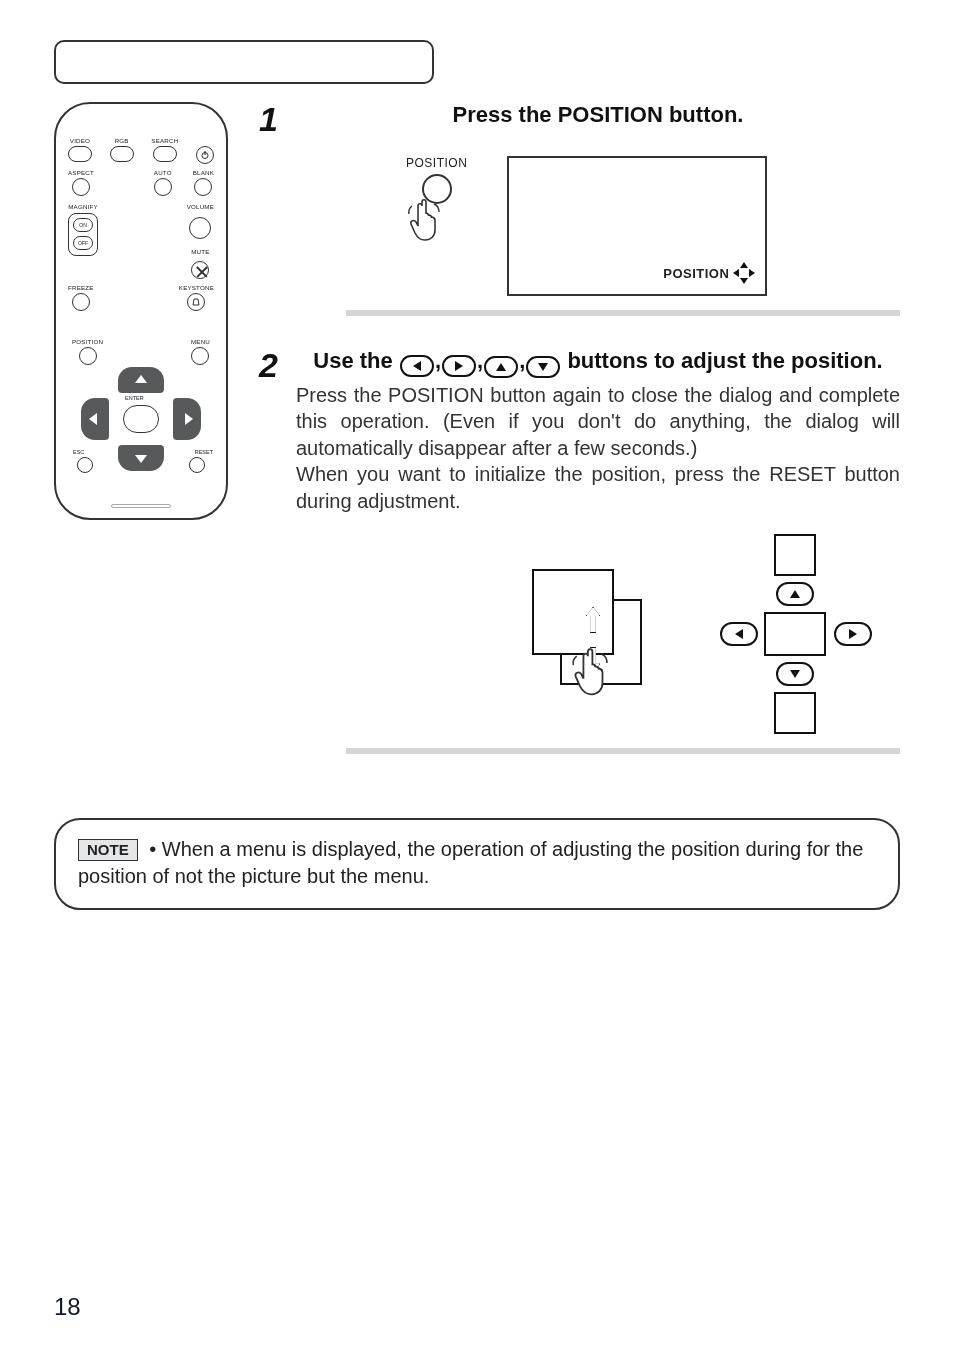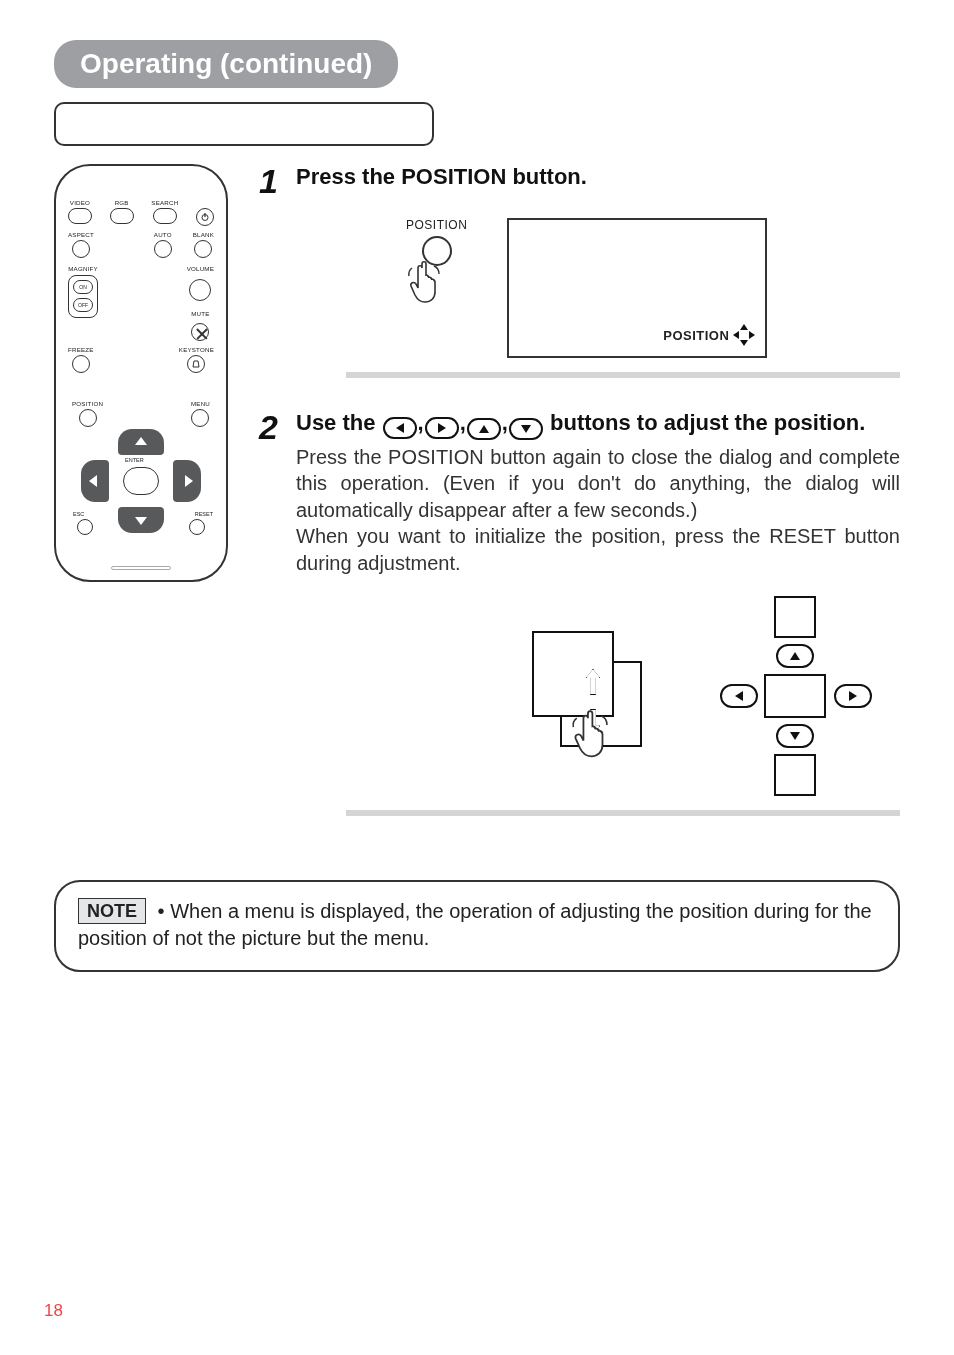--- a/index.html
+++ b/index.html
@@ -78,21 +78,21 @@
   .enter-oval { position:absolute; left:42px; top:36px; width:36px; height:28px; border:1px solid #333; background:#fff; border-radius: 14px; }
   .enter-label { position:absolute; left:44px; top:26px; font-size:5.5px; }
   .corner-circle { position:absolute; width:16px; height:16px; border:1px solid #333; border-radius:50%; background:#fff; }
   .corner-lbl { position:absolute; font-size:5.5px; }
 
   
   .instr-col { flex: 1; }
   .step-row { display:flex; gap:18px; margin-bottom: 10px; }
   .step-num { font-family: Arial Black, Arial, sans-serif; font-weight: 900; font-style: italic; font-size: 34px; line-height: 1; width: 30px; text-align: right; color:#111; }
   .step-body { flex: 1; }
-  .step-title { font-family: Arial Black, Arial, sans-serif; font-weight: 900; font-size: 22px; margin: 0 0 4px 0; color:#111; }
+  .step-title { font-family: Arial Black, Arial, sans-serif; font-weight: 900; font-size: 22px; margin: 0 0 4px 0; color:#111;text-align:center; }
   .step-text { font-size: 20px; line-height: 1.32; color:#333; }
   .step-text.just { text-align: justify; }
   .inline-oval {
     display:inline-flex; align-items:center; justify-content:center;
     width: 34px; height: 22px; border: 2px solid #111; border-radius: 12px;
     vertical-align: -3px; margin: 0 1px;
   }
   .mini-tri { width:0; height:0; }
   .mt-left { border-top:5px solid transparent; border-bottom:5px solid transparent; border-right:8px solid #111; }
   .mt-right { border-top:5px solid transparent; border-bottom:5px solid transparent; border-left:8px solid #111; }
@@ -141,34 +141,33 @@
   .note-box {
     border: 2px solid #333;
     border-radius: 26px;
     padding: 16px 22px 18px 22px;
     margin: 32px 0 0 0;
     font-size: 20px;
     line-height: 1.35;
   }
   .note-pill {
     display:inline-block; background:#e5e6e8; border:1px solid #333; font-weight:bold;
-    font-size: 18px; padding: 0 8px; margin-right: 6px; vertical-align: 1px;
-  }
-  .page-num { position:absolute; left:44px; bottom:34px; font-size:17px; color:#ef4444; }
+    font-size: 15px; padding: 0 8px; margin-right: 6px; vertical-align: 1px;
+  }
+  .page-num { position:absolute; left:54px; bottom:34px; font-size:24px; color:#0f172a; }
   .mute-x { position:relative; }
   .mute-x::before, .mute-x::after { content:""; position:absolute; left:3px; top:9px; width:14px; height:1.5px; background:#333; }
   .mute-x::before { transform: rotate(45deg); }
   .mute-x::after { transform: rotate(-45deg); }
 </style>
 </head>
 <body>
 
 <div class="page">
 
-  <div class="section-pill">Operating (continued)</div>
 
   <div class="subsection-box"></div>
 
   <div class="content-row">
 
     <div class="remote-outer">
       <div class="remote">
 
         <div class="btn-row">
           <div class="btn-col">

